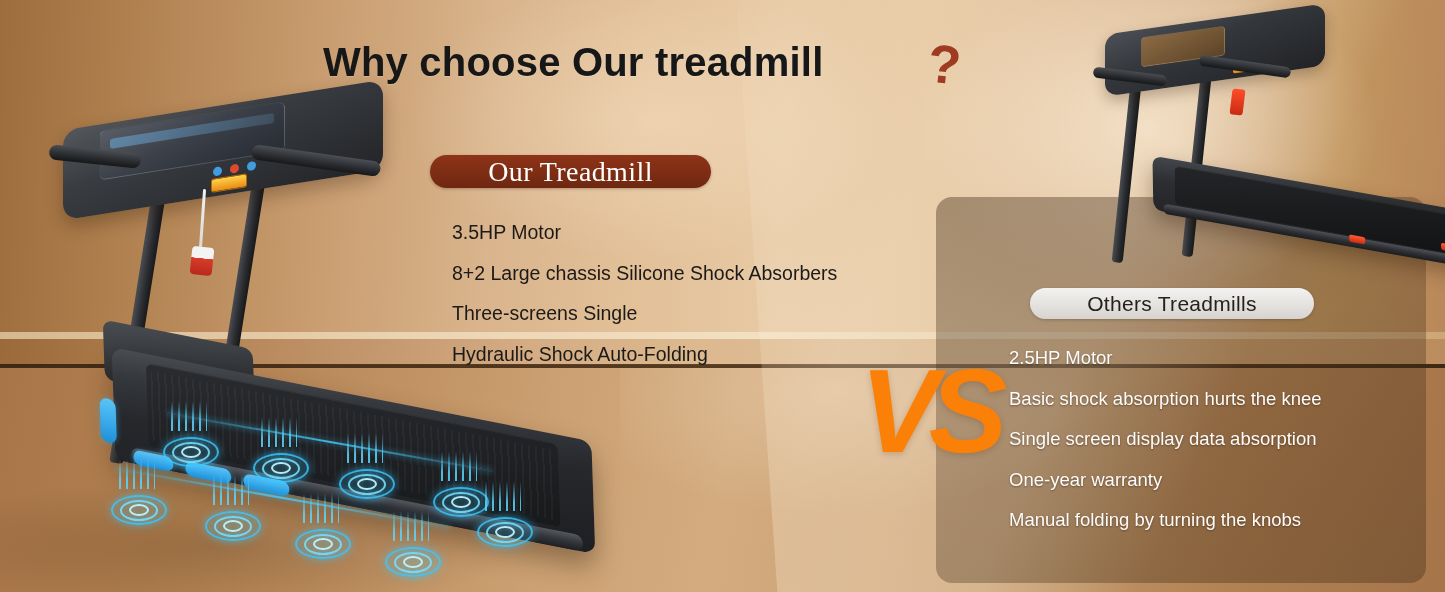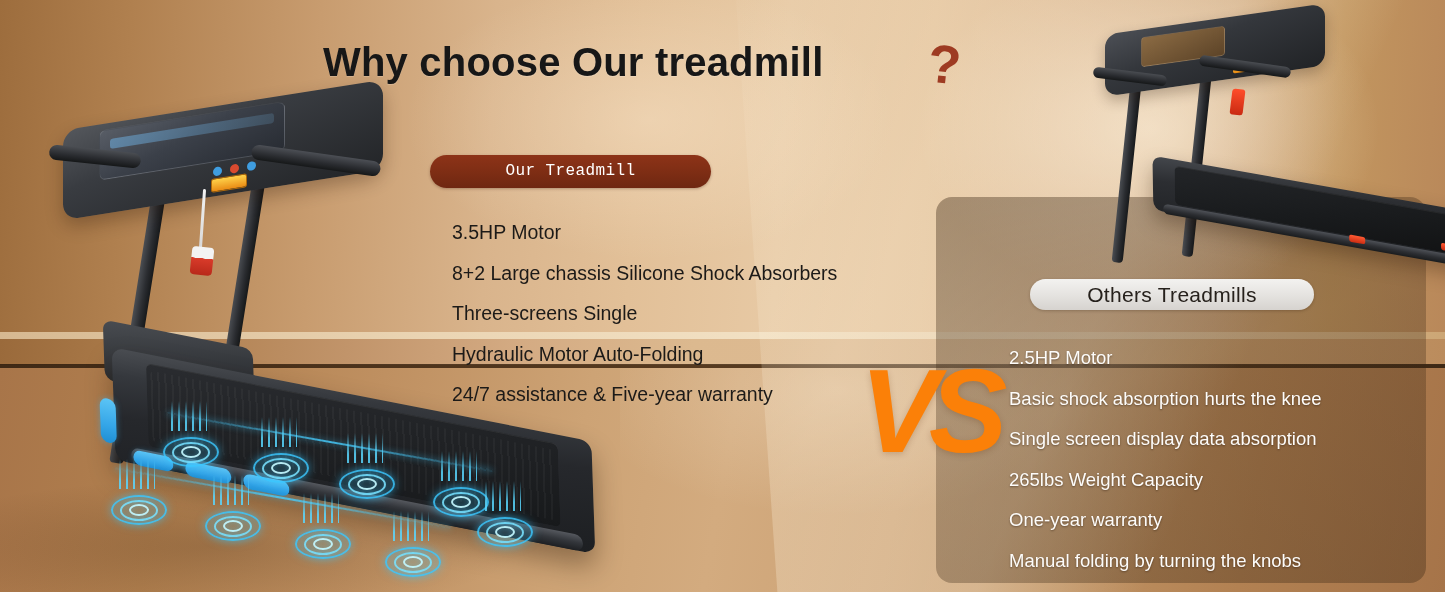--- a/index.html
+++ b/index.html
@@ -104,25 +104,25 @@
 
   
   .badge-our{
     position:absolute;left:430px;top:155px;width:281px;height:33px;
     border-radius:17px;
     background:linear-gradient(180deg,#8d3318 0%, #7d2d14 55%, #6e2711 100%);
     box-shadow:0 1px 3px rgba(60,20,6,.30);
   }
   .badge-our span{
     display:block;text-align:center;line-height:33px;
-    color:#ffffff;font-size:16px;letter-spacing:.4px;
-    font-family:Liberation Mono, monospace;
+    color:#ffffff;font-size:28px;letter-spacing:.4px;
+    font-family:Liberation Serif, serif;
   }
   .badge-others{
-    position:absolute;left:1030px;top:279px;width:284px;height:31px;
+    position:absolute;left:1030px;top:288px;width:284px;height:31px;
     border-radius:16px;
     background:linear-gradient(180deg,#f3f2f0 0%, #e4e2df 55%, #d6d3cf 100%);
     box-shadow:0 1px 3px rgba(40,22,8,.25);
   }
   .badge-others span{
     display:block;text-align:center;line-height:31px;
     color:#26211c;font-size:21px;letter-spacing:.3px;
     font-family:"Liberation Sans", sans-serif;
   }
 
@@ -441,31 +441,29 @@
   <div class="title">Why choose Our treadmill</div>
   <div class="qmark">?</div>
 
   <div class="badge-our">
     <span>Our Treadmill</span>
   </div>
   <div class="list-our">
     <div class="row">3.5HP Motor</div>
     <div class="row">8+2 Large chassis Silicone Shock Absorbers</div>
     <div class="row">Three-screens Single</div>
-    <div class="row">Hydraulic Motor Auto-Folding</div>
-    <div class="row">24/7 assistance &amp; Five-year warranty</div>
+    <div class="row">Hydraulic Shock Auto-Folding</div>
   </div>
 
   <div class="vs">VS</div>
 
   <div class="badge-others">
     <span>Others Treadmills</span>
   </div>
   <div class="list-others">
     <div class="row">2.5HP Motor</div>
     <div class="row">Basic shock absorption hurts the knee</div>
     <div class="row">Single screen display data absorption</div>
-    <div class="row">265lbs Weight Capacity</div>
     <div class="row">One-year warranty</div>
     <div class="row">Manual folding by turning the knobs</div>
   </div>
 
 </div>
 
 </body></html>

